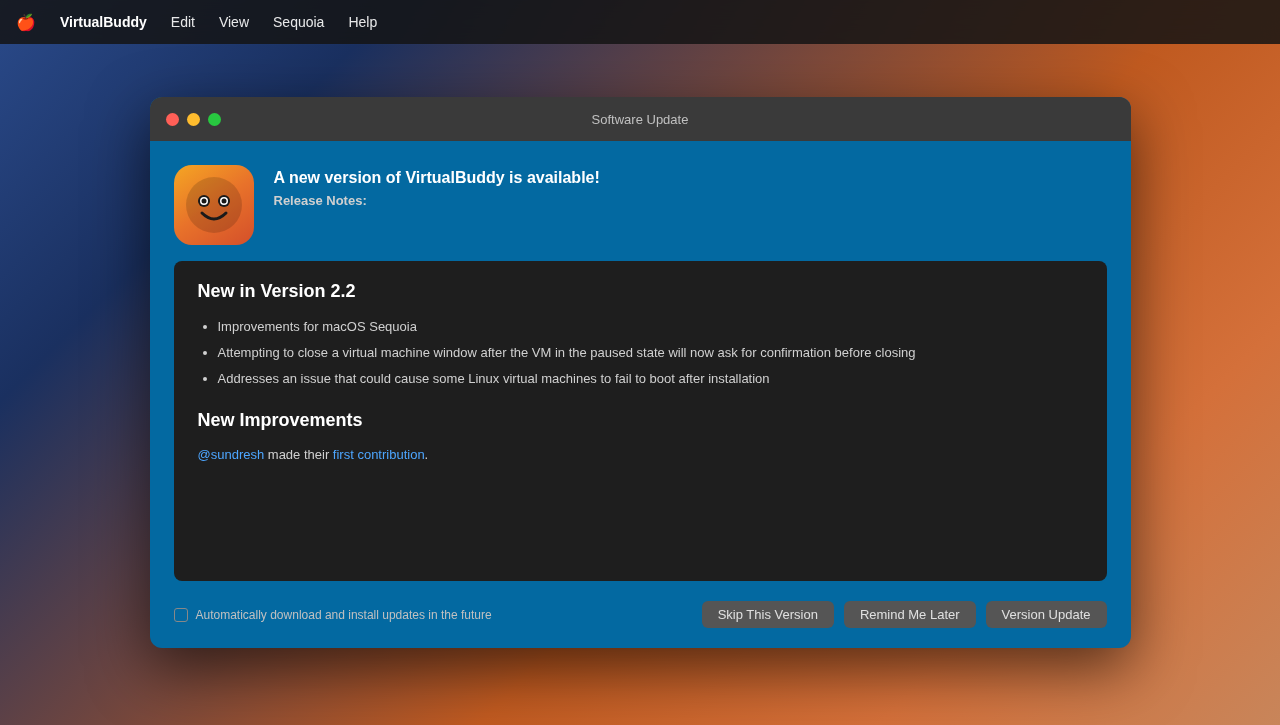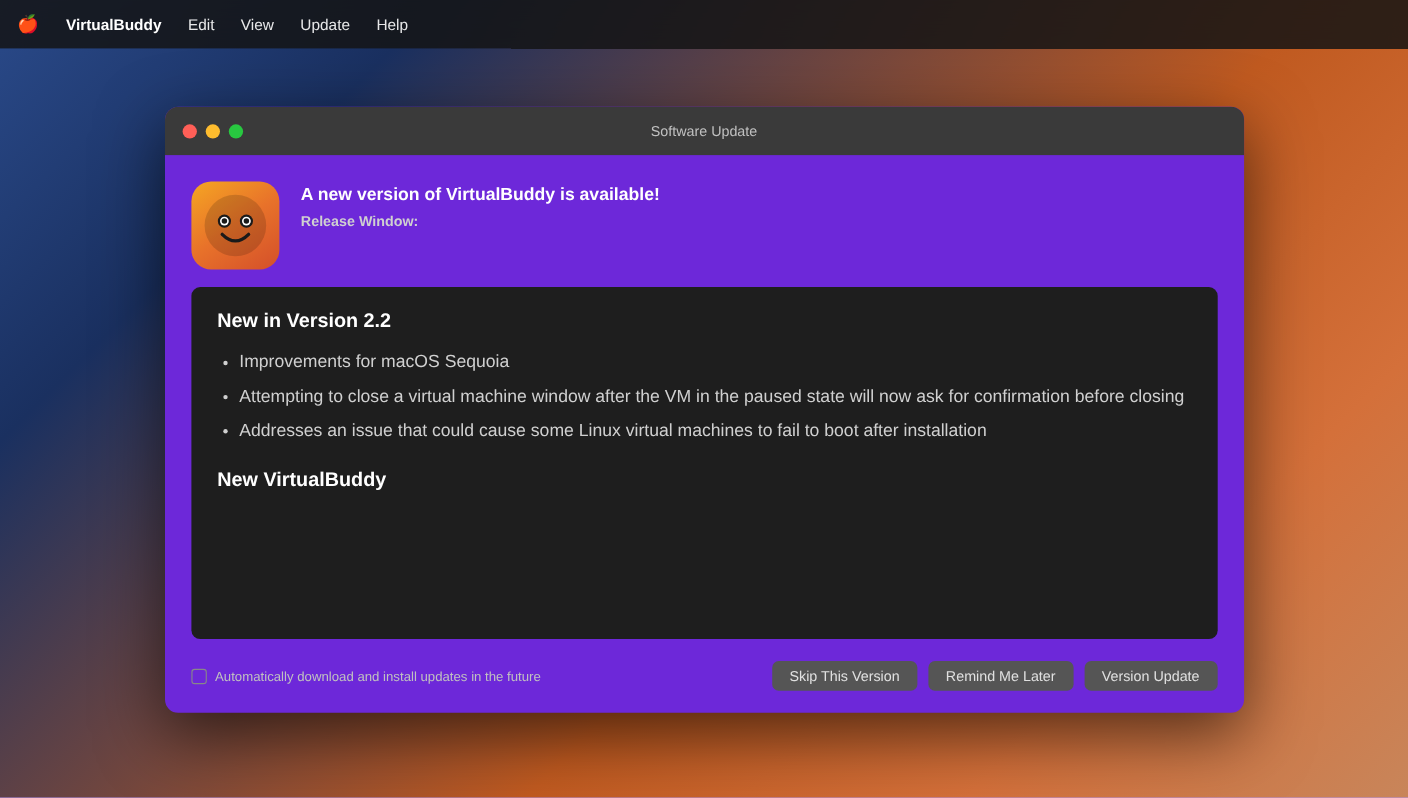--- a/index.html
+++ b/index.html
@@ -51,21 +51,21 @@
     .modal-overlay {
       position: absolute;
       top: 0; left: 0; right: 0; bottom: 0;
       display: flex;
       align-items: center;
       justify-content: center;
     }
 
     .modal {
       width: 981px;
-      background: #6d28d9;
+      background: #0369a1;
       border-radius: 12px;
       box-shadow: 0 20px 60px rgba(0,0,0,0.6);
       overflow: hidden;
       margin-top: 20px;
     }
 
     .modal-titlebar {
       background: #3a3a3a;
       height: 44px;
       display: flex;
@@ -178,21 +178,21 @@
       color: #ffffff;
       font-size: 18px;
       font-weight: 700;
       margin-bottom: 14px;
     }
 
     .release-notes-box ul {
       list-style: disc;
       padding-left: 20px;
       color: #d0d0d0;
-      font-size: 16px;
+      font-size: 13px;
       line-height: 1.7;
       margin-bottom: 20px;
     }
 
     .release-notes-box ul li {
       margin-bottom: 4px;
     }
 
     .release-notes-box h3 {
       color: #ffffff;
@@ -280,21 +280,21 @@
     }
   </style>
 </head>
 <body>
 
 <div class="menubar">
   <span class="menubar-apple">🍎</span>
   <span class="menubar-app-name">VirtualBuddy</span>
   <span class="menubar-item">Edit</span>
   <span class="menubar-item">View</span>
-  <span class="menubar-item">Update</span>
+  <span class="menubar-item">Sequoia</span>
   <span class="menubar-item">Help</span>
 </div>
 
 <div class="modal-overlay">
   <div class="modal">
 
     <div class="modal-titlebar">
       <div class="traffic-lights">
         <div class="traffic-light close"></div>
         <div class="traffic-light minimize"></div>
@@ -320,33 +320,36 @@
               <circle cx="20" cy="26" r="2.5" fill="#1a1a1a"></circle>
               <circle cx="40" cy="26" r="2.5" fill="#1a1a1a"></circle>
 
               <path d="M18 38 Q30 50 42 38" stroke="#1a1a1a" stroke-width="3" fill="none" stroke-linecap="round"></path>
             </svg>
           </div>
         </div>
 
         <div class="header-text">
           <div class="header-title">A new version of VirtualBuddy is available!</div>
-          <div class="release-notes-label">Release Window:</div>
+          <div class="release-notes-label">Release Notes:</div>
         </div>
       </div>
 
       <div class="release-notes-box">
         <h2>New in Version 2.2</h2>
         <ul>
           <li>Improvements for macOS Sequoia</li>
           <li>Attempting to close a virtual machine window after the VM in the paused state will now ask for confirmation before closing</li>
           <li>Addresses an issue that could cause some Linux virtual machines to fail to boot after installation</li>
         </ul>
 
-        <h3>New VirtualBuddy</h3>
+        <h3>New Improvements</h3>
+        <p class="contributors-text">
+          <a class="link">@sundresh</a><span> made their </span><a class="link">first contribution</a><span>.</span>
+        </p>
 
       </div>
 
       <div class="modal-footer">
         <div class="checkbox-area">
           <div class="checkbox"></div>
           <span class="checkbox-label">Automatically download and install updates in the future</span>
         </div>
 
         <div class="buttons-area">

